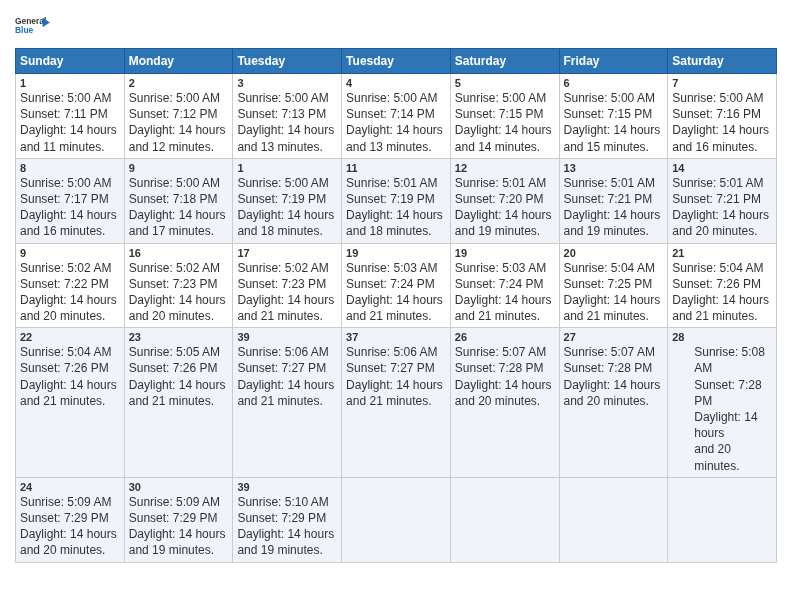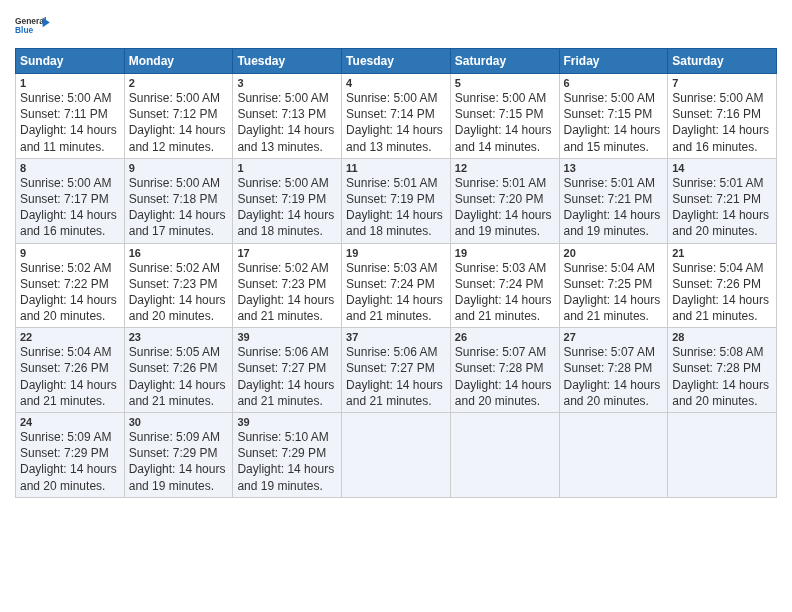--- a/index.html
+++ b/index.html
@@ -303,21 +303,21 @@
           </td>
           <td>
             <span class="day-num">27</span>
             <div class="day-info" style="white-space: pre-line;">Sunrise: 5:07 AM
 Sunset: 7:28 PM
 Daylight: 14 hours
 and 20 minutes.</div>
           </td>
           <td>
             <span class="day-num">28</span>
-            <div class="day-info" style="white-space: pre-line;">Sunrise: 5:08 AM
+            <div class="day-info" style="white-space: pre-line; margin-left: 22px;">Sunrise: 5:08 AM
 Sunset: 7:28 PM
 Daylight: 14 hours
 and 20 minutes.</div>
           </td>
         </tr>
         <tr class="last-row">
           <td>
             <span class="day-num">24</span>
             <div class="day-info" style="white-space: pre-line;">Sunrise: 5:09 AM
 Sunset: 7:29 PM

